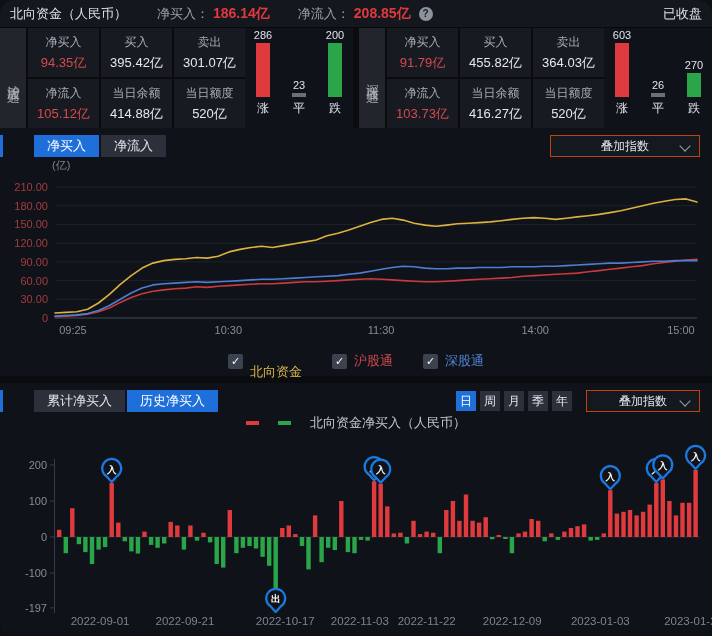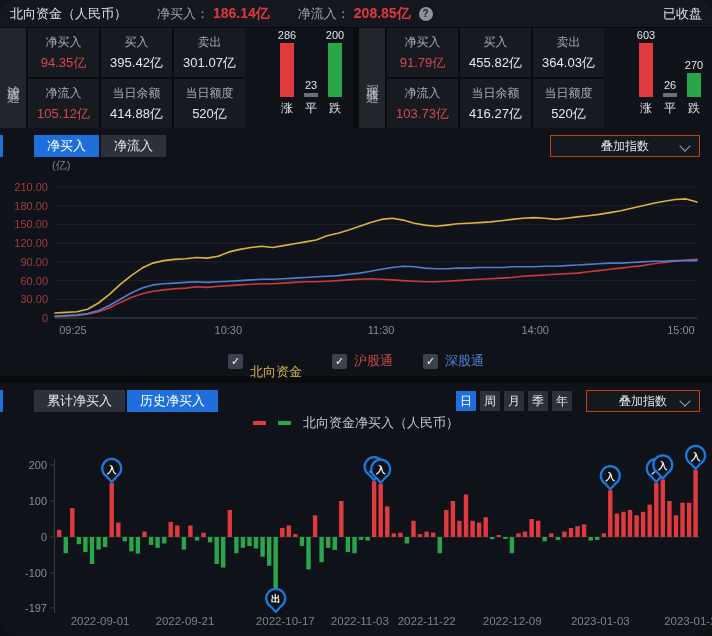--- a/index.html
+++ b/index.html
@@ -20,21 +20,21 @@
   
   .panels{display:flex;height:100px;background:#090b0f;gap:6px;}
   .panel{flex:1;display:flex;background:#0f1218;}
   .pname{width:26px;background:#22252c;color:#a8adb6;display:flex;align-items:center;justify-content:center;
          writing-mode:vertical-lr;text-orientation:upright;font-size:13px;letter-spacing:3px;}
   .pgrid{display:grid;grid-template-columns:repeat(3,71px);grid-template-rows:49px 49px;gap:2px;background:#090b0f;padding-left:2px;}
   .pcell{background:#171a21;display:flex;flex-direction:column;align-items:center;justify-content:center;gap:3px;}
   .plabel{font-size:12px;color:#a8adb6;}
   .pvalue{font-size:13px;color:#e4e7ec;}
   .pvalue.red{color:#d4494e;}
-  .pmini{flex:1;display:flex;align-items:flex-end;justify-content:flex-end;padding:0 6px 11px 6px;}
+  .pmini{flex:1;display:flex;align-items:flex-end;justify-content:center;padding:0 6px 11px 6px;gap:12px;}
   .mcol{display:flex;flex-direction:column;align-items:center;width:24px;}
   .mval{font-size:11px;color:#dfe3ea;margin-bottom:2px;}
   .mbar{width:14px;}
   .mlab{font-size:12px;color:#dfe3ea;margin-top:3px;}
   
   .sep{height:7px;background:#090b0e;}
   .block{background:#0f1218;}
   .tabrow{height:30px;display:flex;align-items:center;padding-top:6px;box-sizing:border-box;}
   .accent{width:3px;height:22px;background:#1f6fdb;margin-right:31px;}
   .tab{height:22px;line-height:22px;padding:0 13px;font-size:13px;background:#2b303b;color:#e4e7ec;margin-right:2px;cursor:pointer;white-space:nowrap;}
@@ -43,21 +43,21 @@
             display:flex;align-items:center;justify-content:center;position:relative;font-size:12px;color:#dfe3ea;cursor:pointer;box-sizing:border-box;}
   .dropdown.small{width:114px;margin-left:14px;}
   .chev{position:absolute;right:10px;top:6px;width:7px;height:7px;border-right:1.5px solid #9aa0ab;border-bottom:1.5px solid #9aa0ab;transform:rotate(45deg);}
   .unit{margin:0 0 0 52px;font-size:11px;color:#7d838e;height:14px;}
   .cbrow{display:flex;justify-content:center;gap:30px;height:30px;align-items:center;}
   .cbitem{display:flex;align-items:center;gap:7px;font-size:13px;cursor:pointer;}
   .cbbox{width:15px;height:15px;background:#3d434e;border-radius:2px;color:#fff;font-size:11px;display:flex;align-items:center;justify-content:center;}
   .periods{display:flex;gap:4px;margin-left:auto;}
   .pbtn{width:20px;height:20px;background:#2b303b;color:#e4e7ec;font-size:12px;display:flex;align-items:center;justify-content:center;cursor:pointer;}
   .pbtn.active{background:#1f6fdb;color:#fff;}
-  .legend{display:flex;justify-content:center;align-items:center;gap:12px;height:20px;font-size:13px;color:#c2c7d0;}
+  .legend{display:flex;justify-content:center;align-items:center;gap:19px;height:20px;font-size:13px;color:#c2c7d0;}
   .dash{width:13px;height:4px;display:inline-block;}
   svg text{font-family:"Liberation Sans","DejaVu Sans",sans-serif;}
 </style>
 </head>
 <body>
 
 <div class="app">
 
   <div class="header">
     <span class="title">北向资金（人民币）</span>

